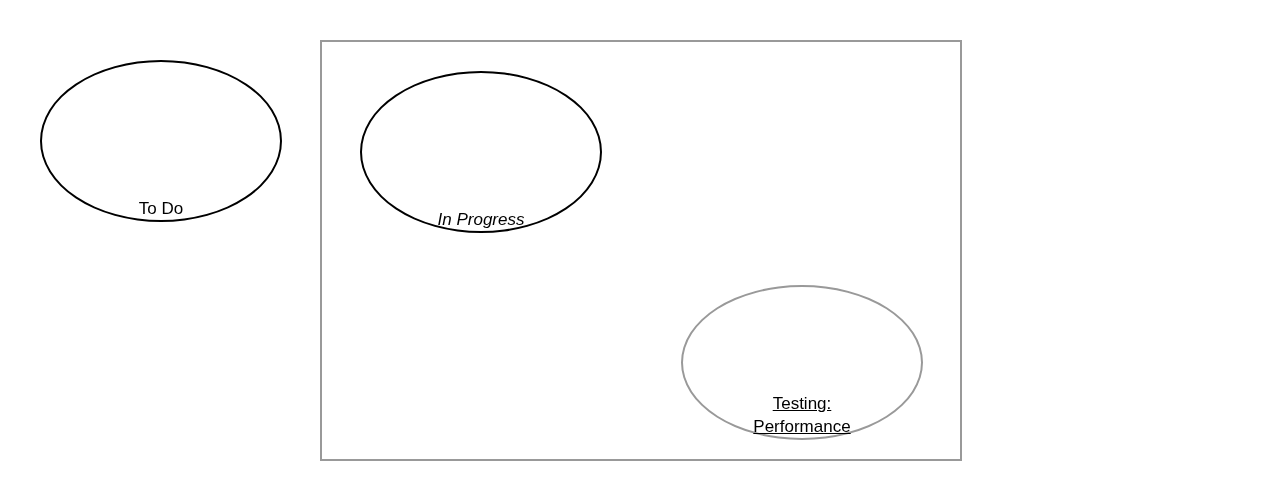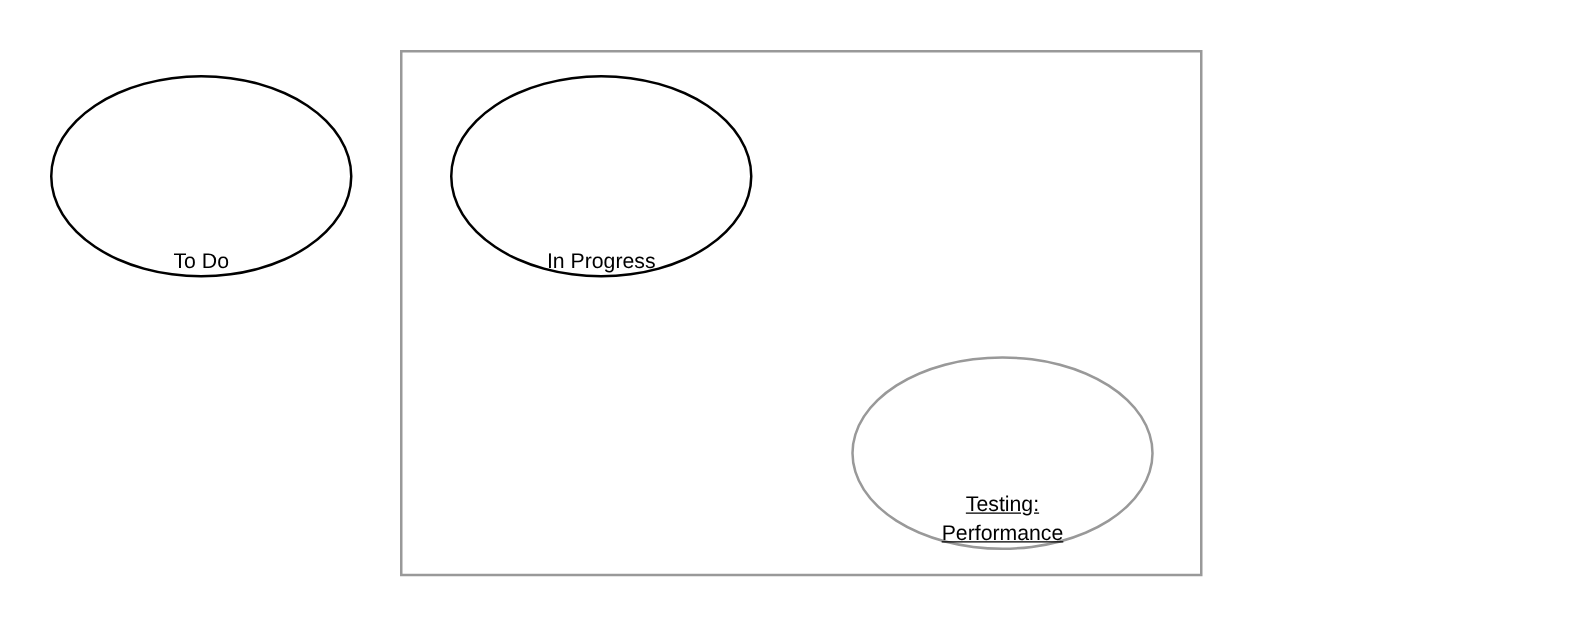--- a/index.html
+++ b/index.html
@@ -52,23 +52,24 @@
   }
   #node-todo {
     left: 40px;
     top: 60px;
     width: 242px;
     height: 162px;
   }
   
   #node-in-progress {
     left: 38px;
-    top: 18px;
+    top: 29px;
     width: 242px;
     height: 162px;
+    font-style: italic;
   }
   #node-testing {
     left: 358px;
     top: 18px;
     width: 243px;
     height: 162px;
   }
   #node-testing-performance {
     left: 359px;
     top: 243px;

